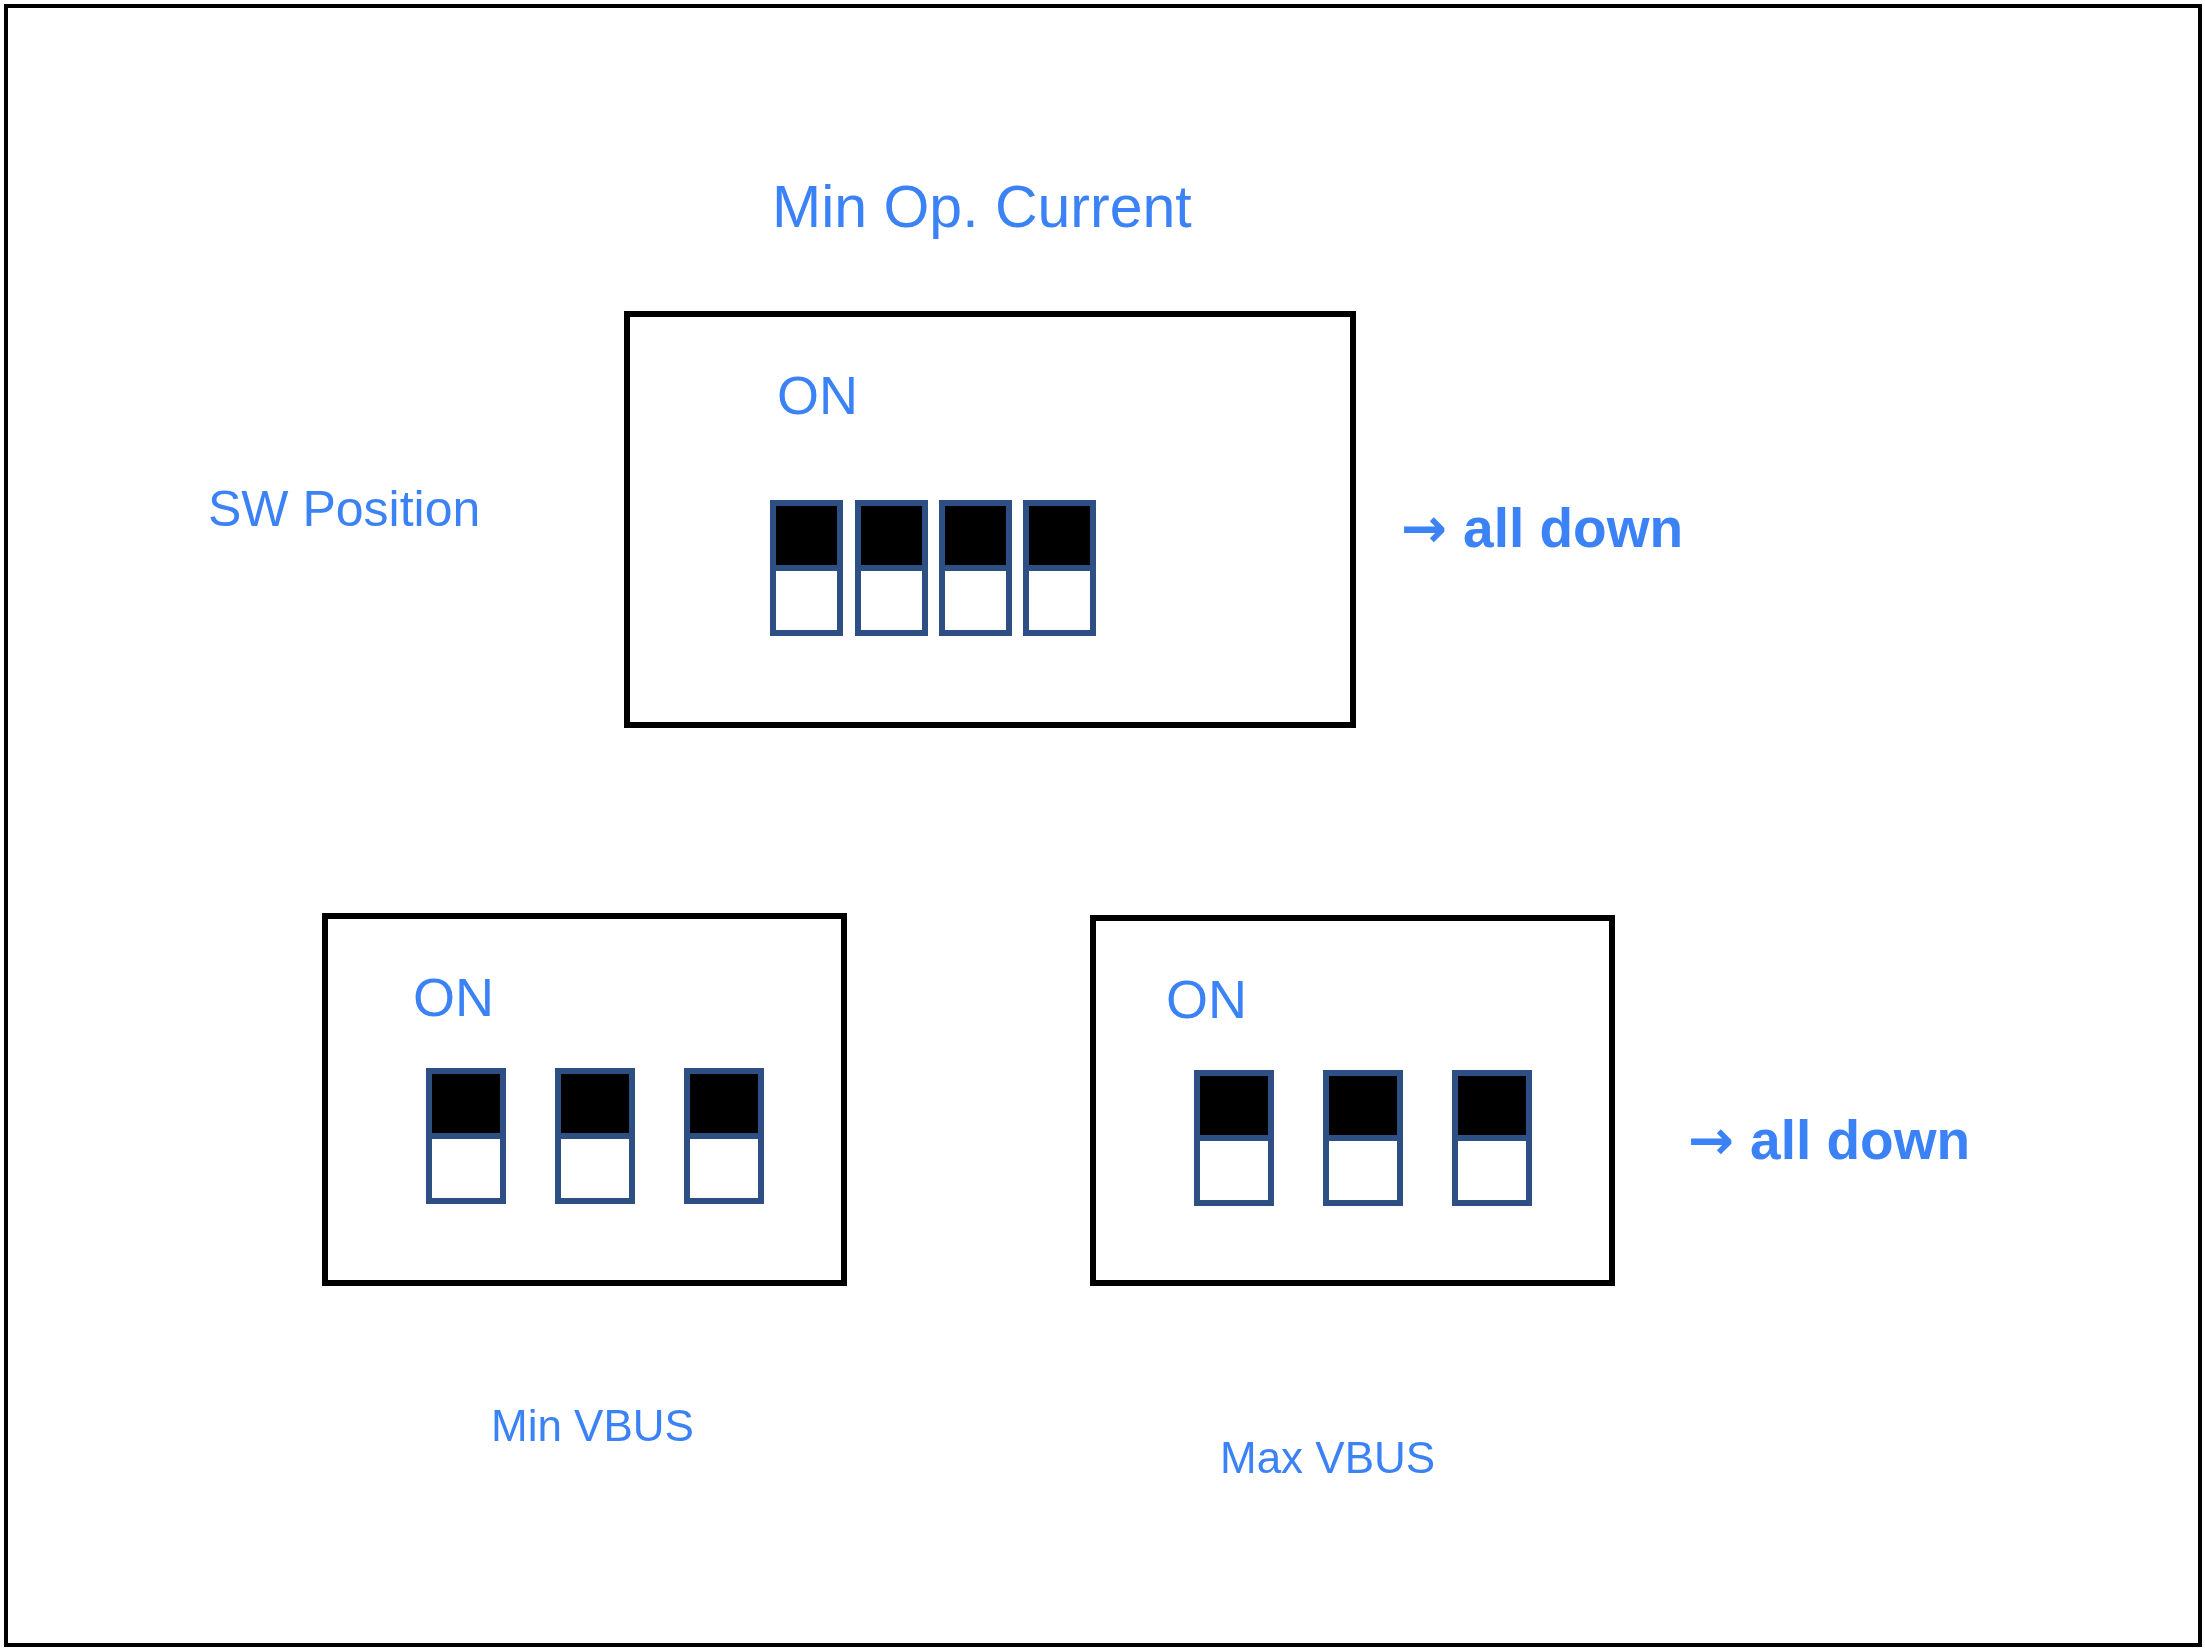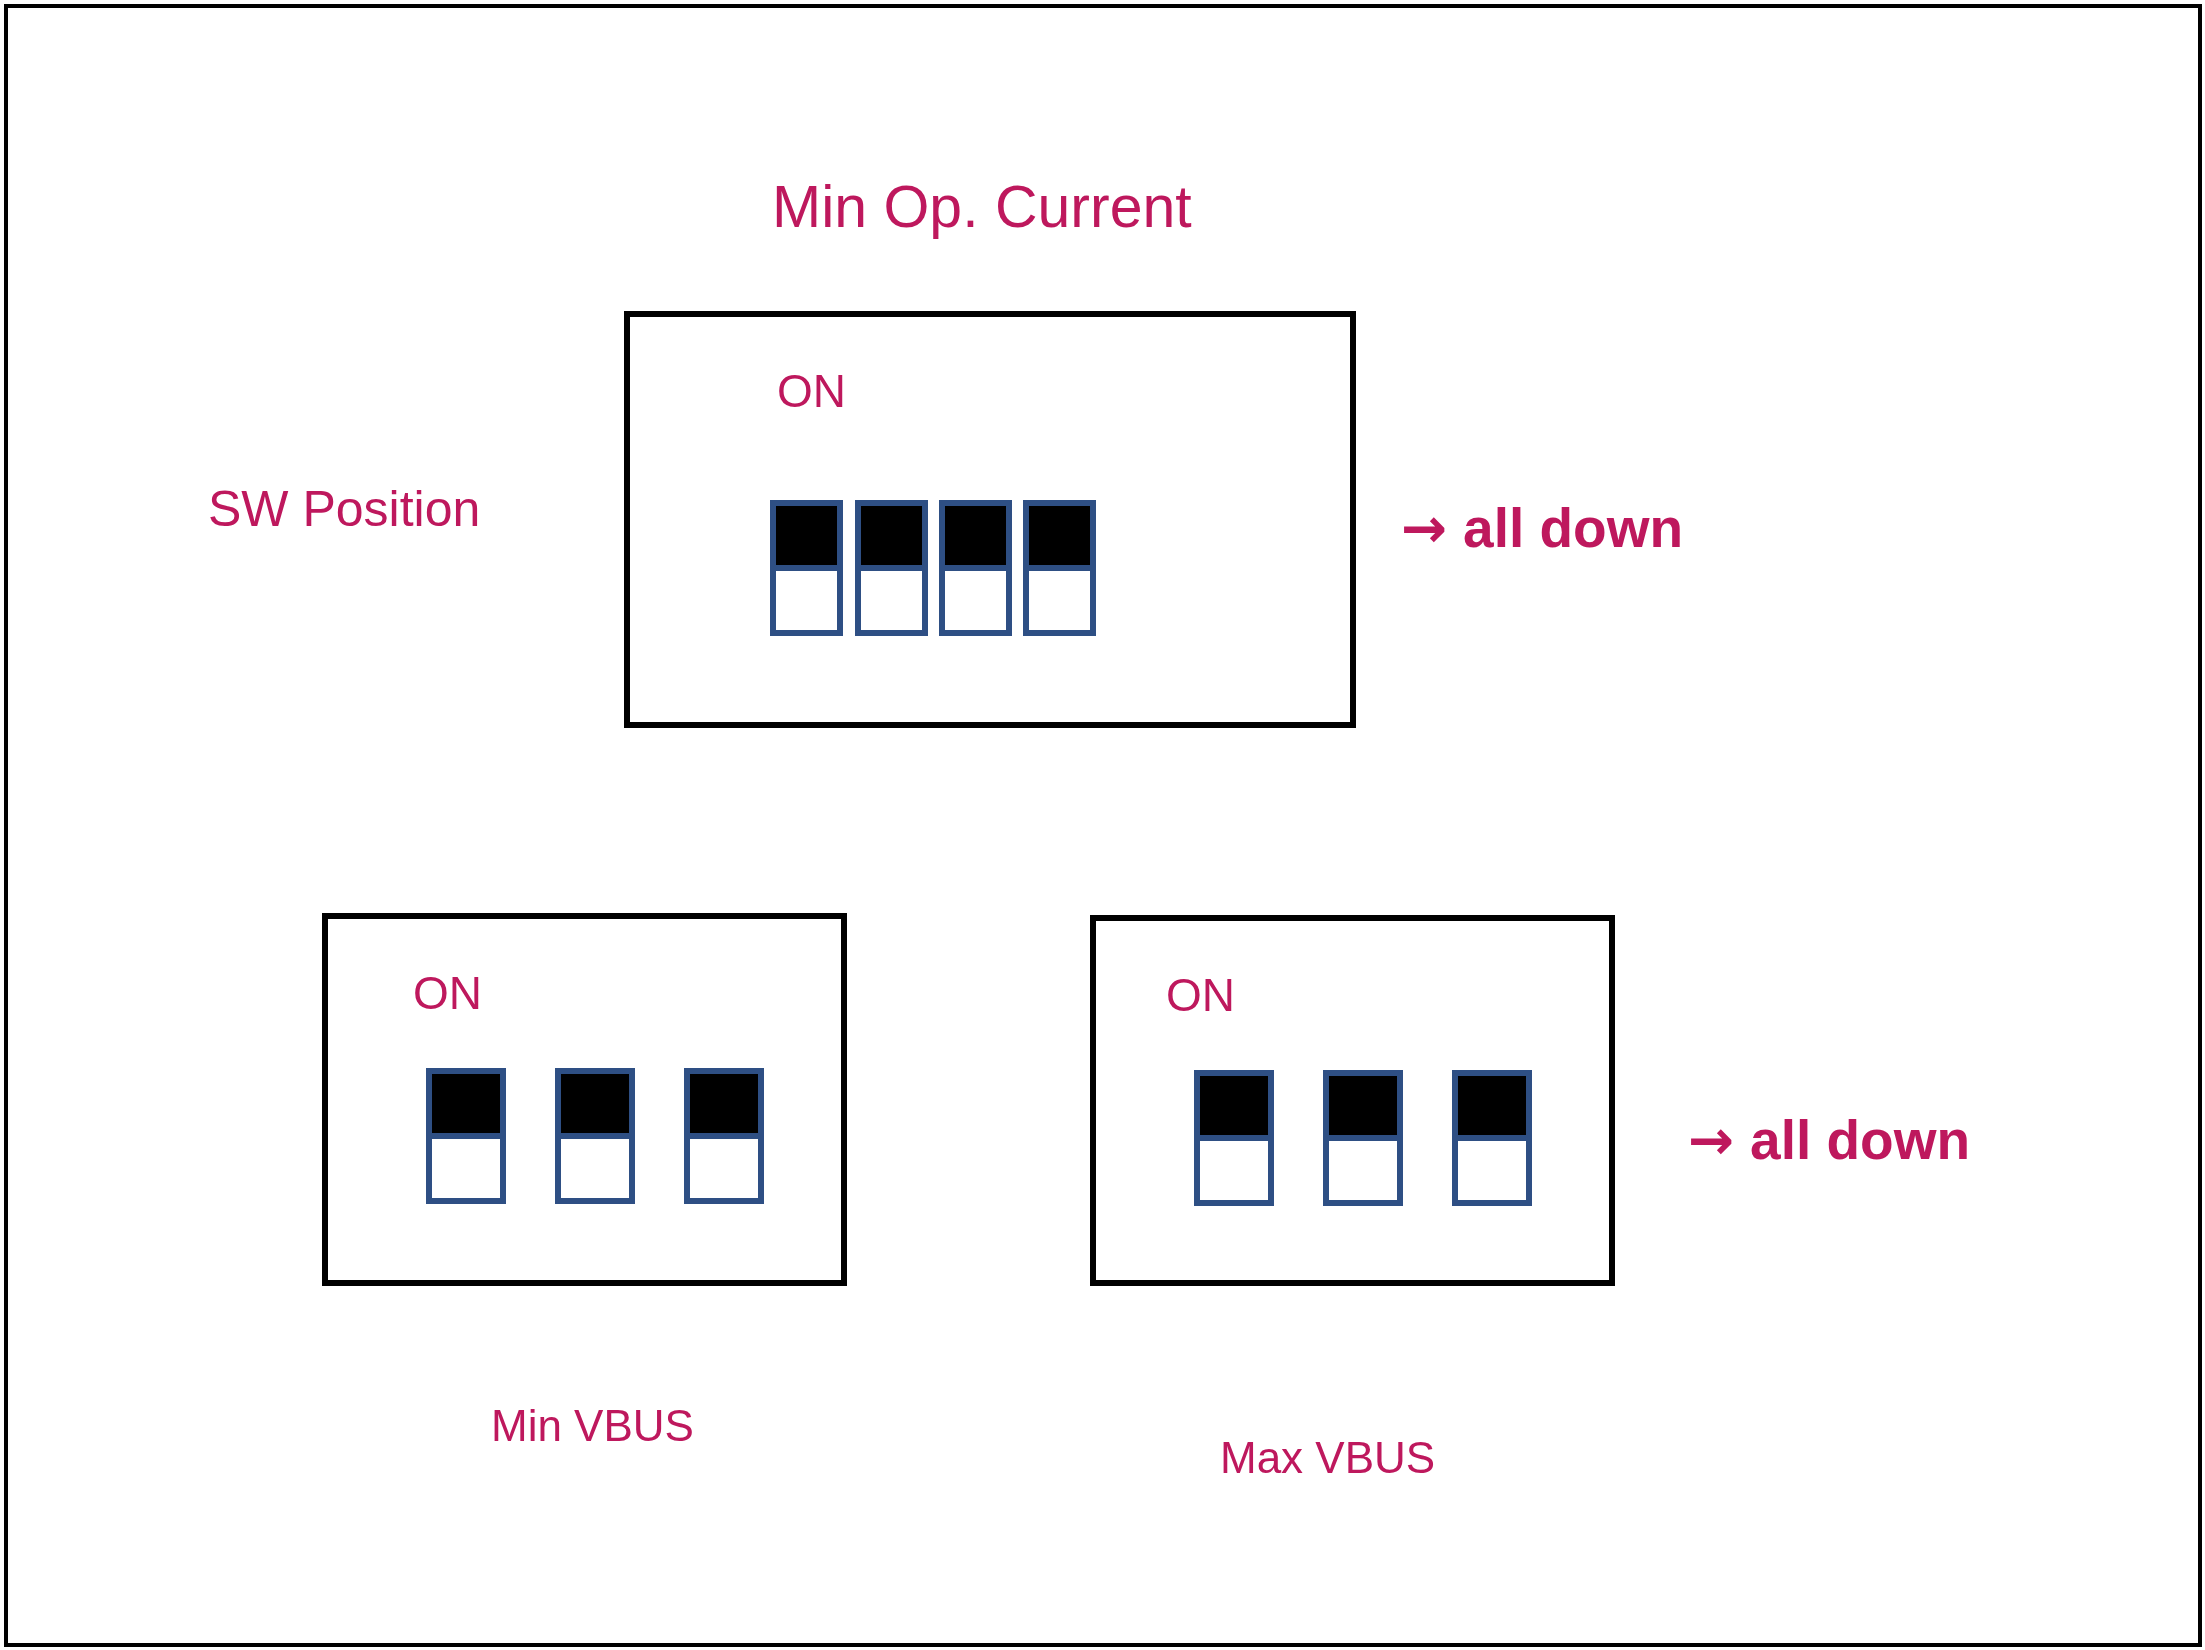--- a/index.html
+++ b/index.html
@@ -25,34 +25,34 @@
     top: 3.5px;
     width: 2198px;
     height: 1643px;
     border: 4.4px solid #000000;
     box-sizing: border-box;
   }
 
   
   .label {
     position: absolute;
-    color: #be185d;
+    color: #3b82f6;
     font-family: "Liberation Sans", sans-serif;
     font-weight: 400;
     white-space: nowrap;
     line-height: 1;
   }
   .label-title {
     font-size: 59px;
   }
   .label-side {
     font-size: 50px;
   }
   .label-on {
-    font-size: 46px;
+    font-size: 54px;
   }
   .label-caption {
     font-size: 44px;
   }
   .label-note {
     font-size: 55px;
     font-weight: bold;
   }
   .arrow-glyph {
     font-family: "DejaVu Sans", sans-serif;

